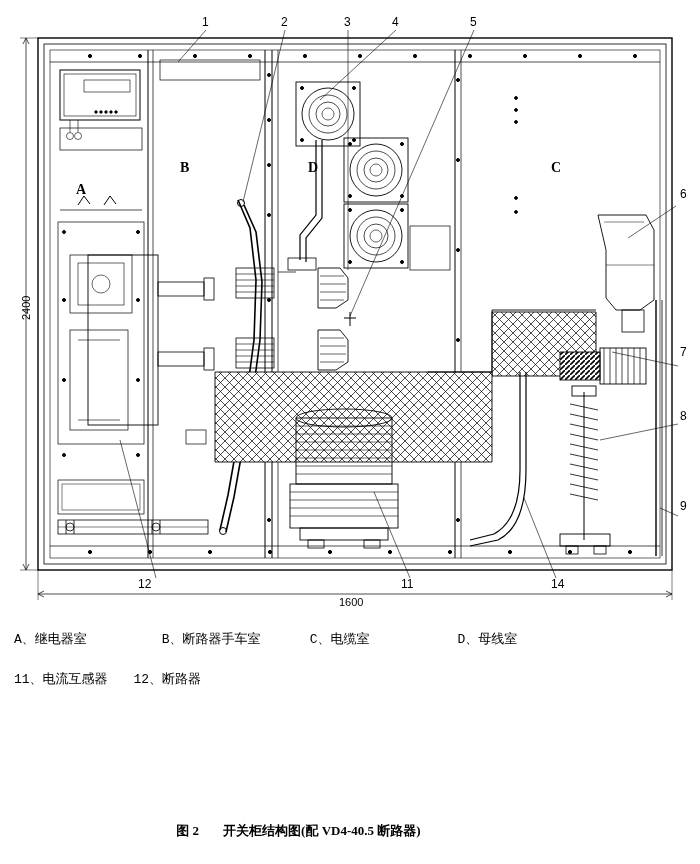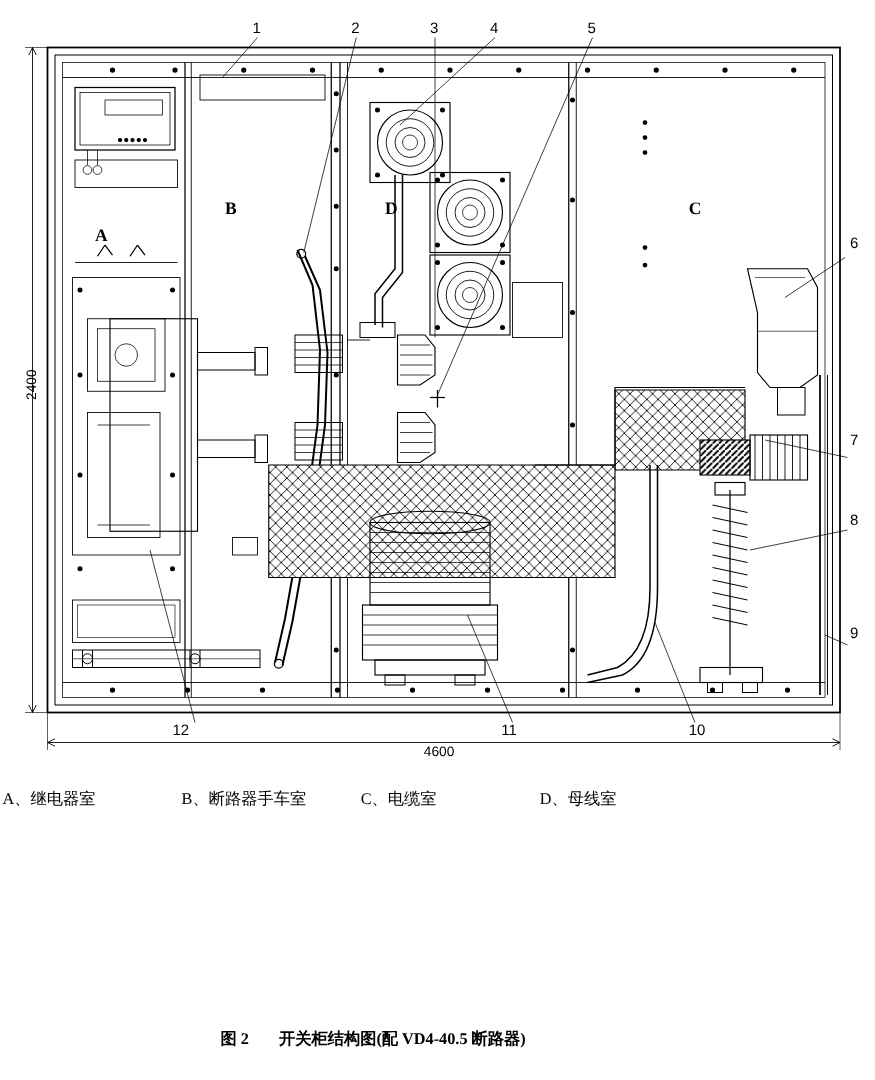--- a/index.html
+++ b/index.html
@@ -38,23 +38,24 @@
   }
 
   .legend{
     position:absolute;
     left:0;top:630px;
     width:700px;
     font-size:13px;
     font-family:"Liberation Serif", serif;
   }
   .legend .row{
-    padding:0 0 0 2px;
+    padding:0 0 0 14px;
     margin:0 0 13px 0;
     white-space:nowrap;
+    font-family:Liberation Mono, monospace;
   }
   .legend .row.rooms{margin-bottom:22px;}
   .legend .cell{display:inline-block;}
   .legend .rooms .cell{width:140px;}
   .legend .parts .cell{display:inline-block;margin-right:18px;}
 
   .caption{
     position:absolute;
     left:0;top:822px;
     width:597px;
@@ -389,36 +390,40 @@
 
 <div class="callout-num" style="left:202px;top:16px;">1</div>
 <div class="callout-num" style="left:281px;top:16px;">2</div>
 <div class="callout-num" style="left:344px;top:16px;">3</div>
 <div class="callout-num" style="left:392px;top:16px;">4</div>
 <div class="callout-num" style="left:470px;top:16px;">5</div>
 <div class="callout-num" style="left:680px;top:188px;">6</div>
 <div class="callout-num" style="left:680px;top:346px;">7</div>
 <div class="callout-num" style="left:680px;top:410px;">8</div>
 <div class="callout-num" style="left:680px;top:500px;">9</div>
-<div class="callout-num" style="left:551px;top:578px;">10</div>
+<div class="callout-num" style="left:551px;top:578px;">14</div>
 <div class="callout-num" style="left:401px;top:578px;">11</div>
 <div class="callout-num" style="left:138px;top:578px;">12</div>
 
 <div class="room-label" style="left:76px;top:182px;">A</div>
 <div class="room-label" style="left:180px;top:160px;">B</div>
 <div class="room-label" style="left:551px;top:160px;">C</div>
 <div class="room-label" style="left:308px;top:160px;">D</div>
 
 <div class="dim-text dim-vert" style="left:20px;top:320px;">2400</div>
-<div class="dim-text" style="left:339px;top:596px;">4600</div>
+<div class="dim-text" style="left:339px;top:596px;">1600</div>
 
 <div class="legend">
   <div class="row rooms">
     <span class="cell">A、继电器室</span>
     <span class="cell">B、断路器手车室</span>
     <span class="cell">C、电缆室</span>
     <span class="cell">D、母线室</span>
   </div>
+  <div class="row parts">
+    <span class="cell">11、电流互感器</span>
+    <span class="cell">12、断路器</span>
+  </div>
 </div>
 
 <div class="caption">
   <span>图 2</span><span class="sp"></span><span>开关柜结构图(配 VD4-40.5 断路器)</span>
 </div>
 
 </body></html>

